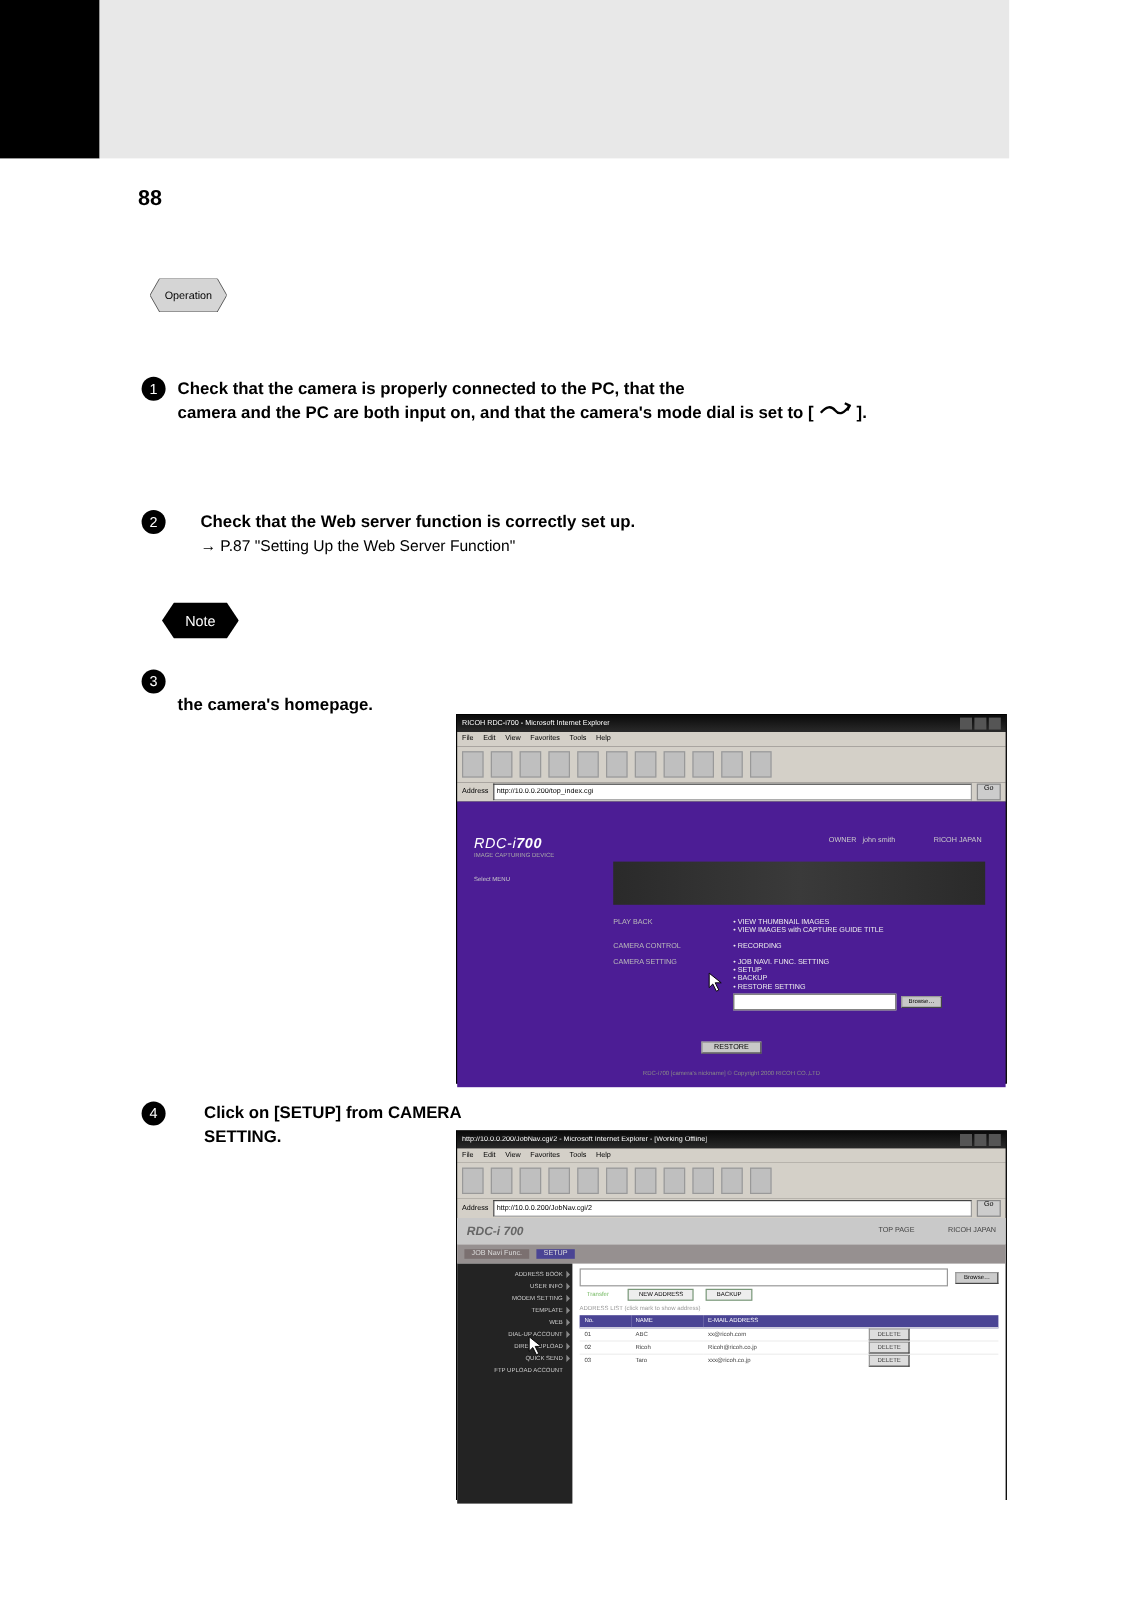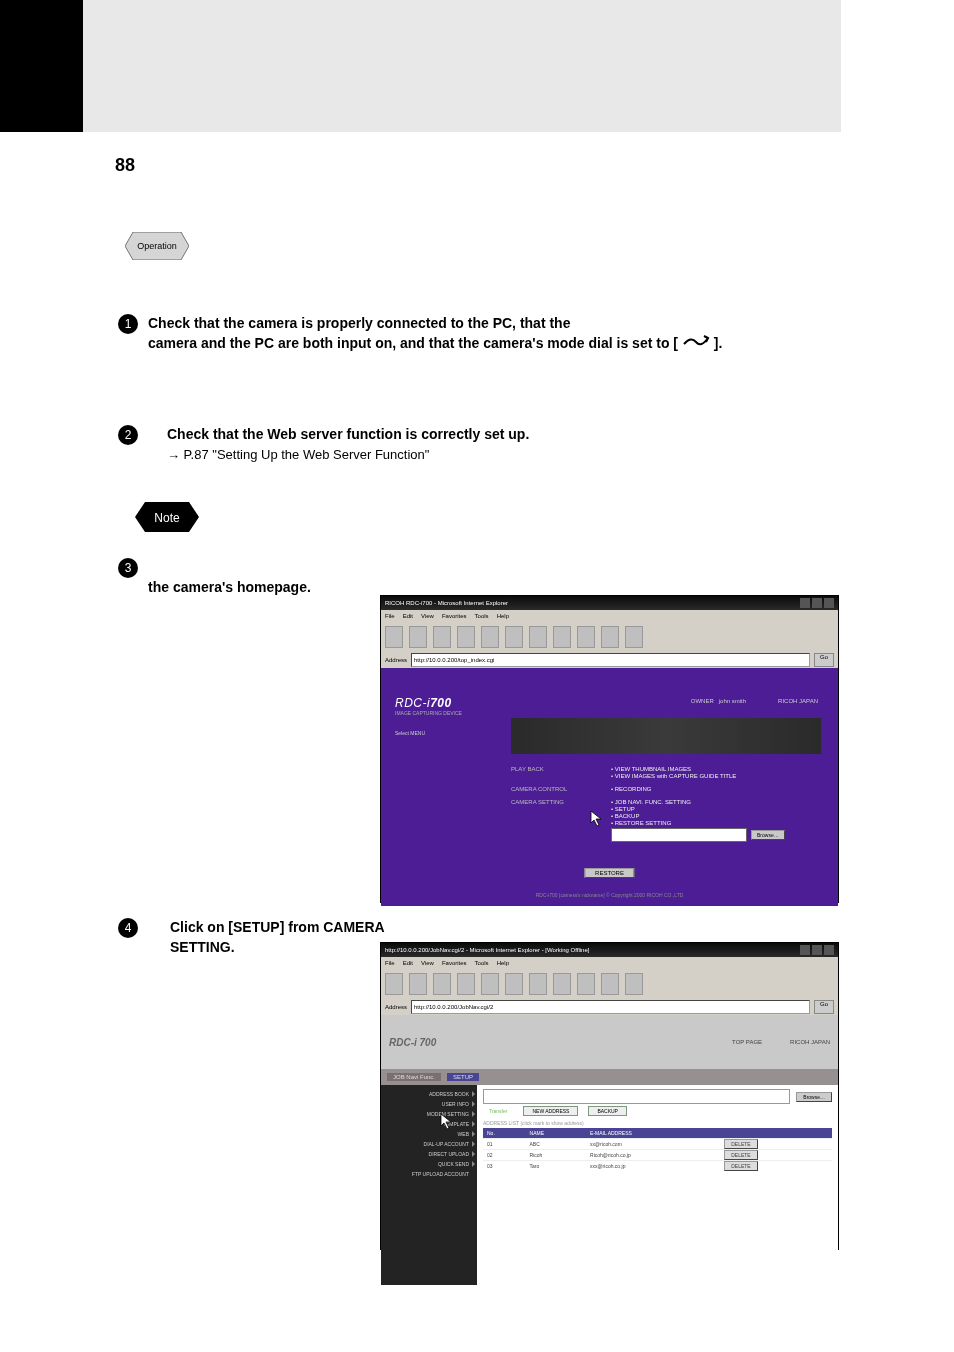--- a/index.html
+++ b/index.html
@@ -201,21 +201,21 @@
   .ss2-body {
     background:#fff;
     position:relative;
     height: calc(100% - 68px);
     font-size:6px;
     color:#000;
   }
   .ss2-top {
     height:22px; background:#c9c9c9;
     display:flex; align-items:center; justify-content:space-between;
-    padding:16px 8px;
+    padding:0 8px;
   }
   .ss2-logo { font-style:italic; font-weight:700; color:#666; font-size:10px; }
   .ss2-tabs { display:flex; gap:28px; font-size:6px; color:#444; }
   .ss2-nav {
     height:16px; background:#969090;
     display:flex; align-items:center; padding:0 6px; gap:6px;
   }
   .ss2-nav-tab {
     background:#7b7070; padding:1px 6px; font-size:6px; color:#ddd;
   }

